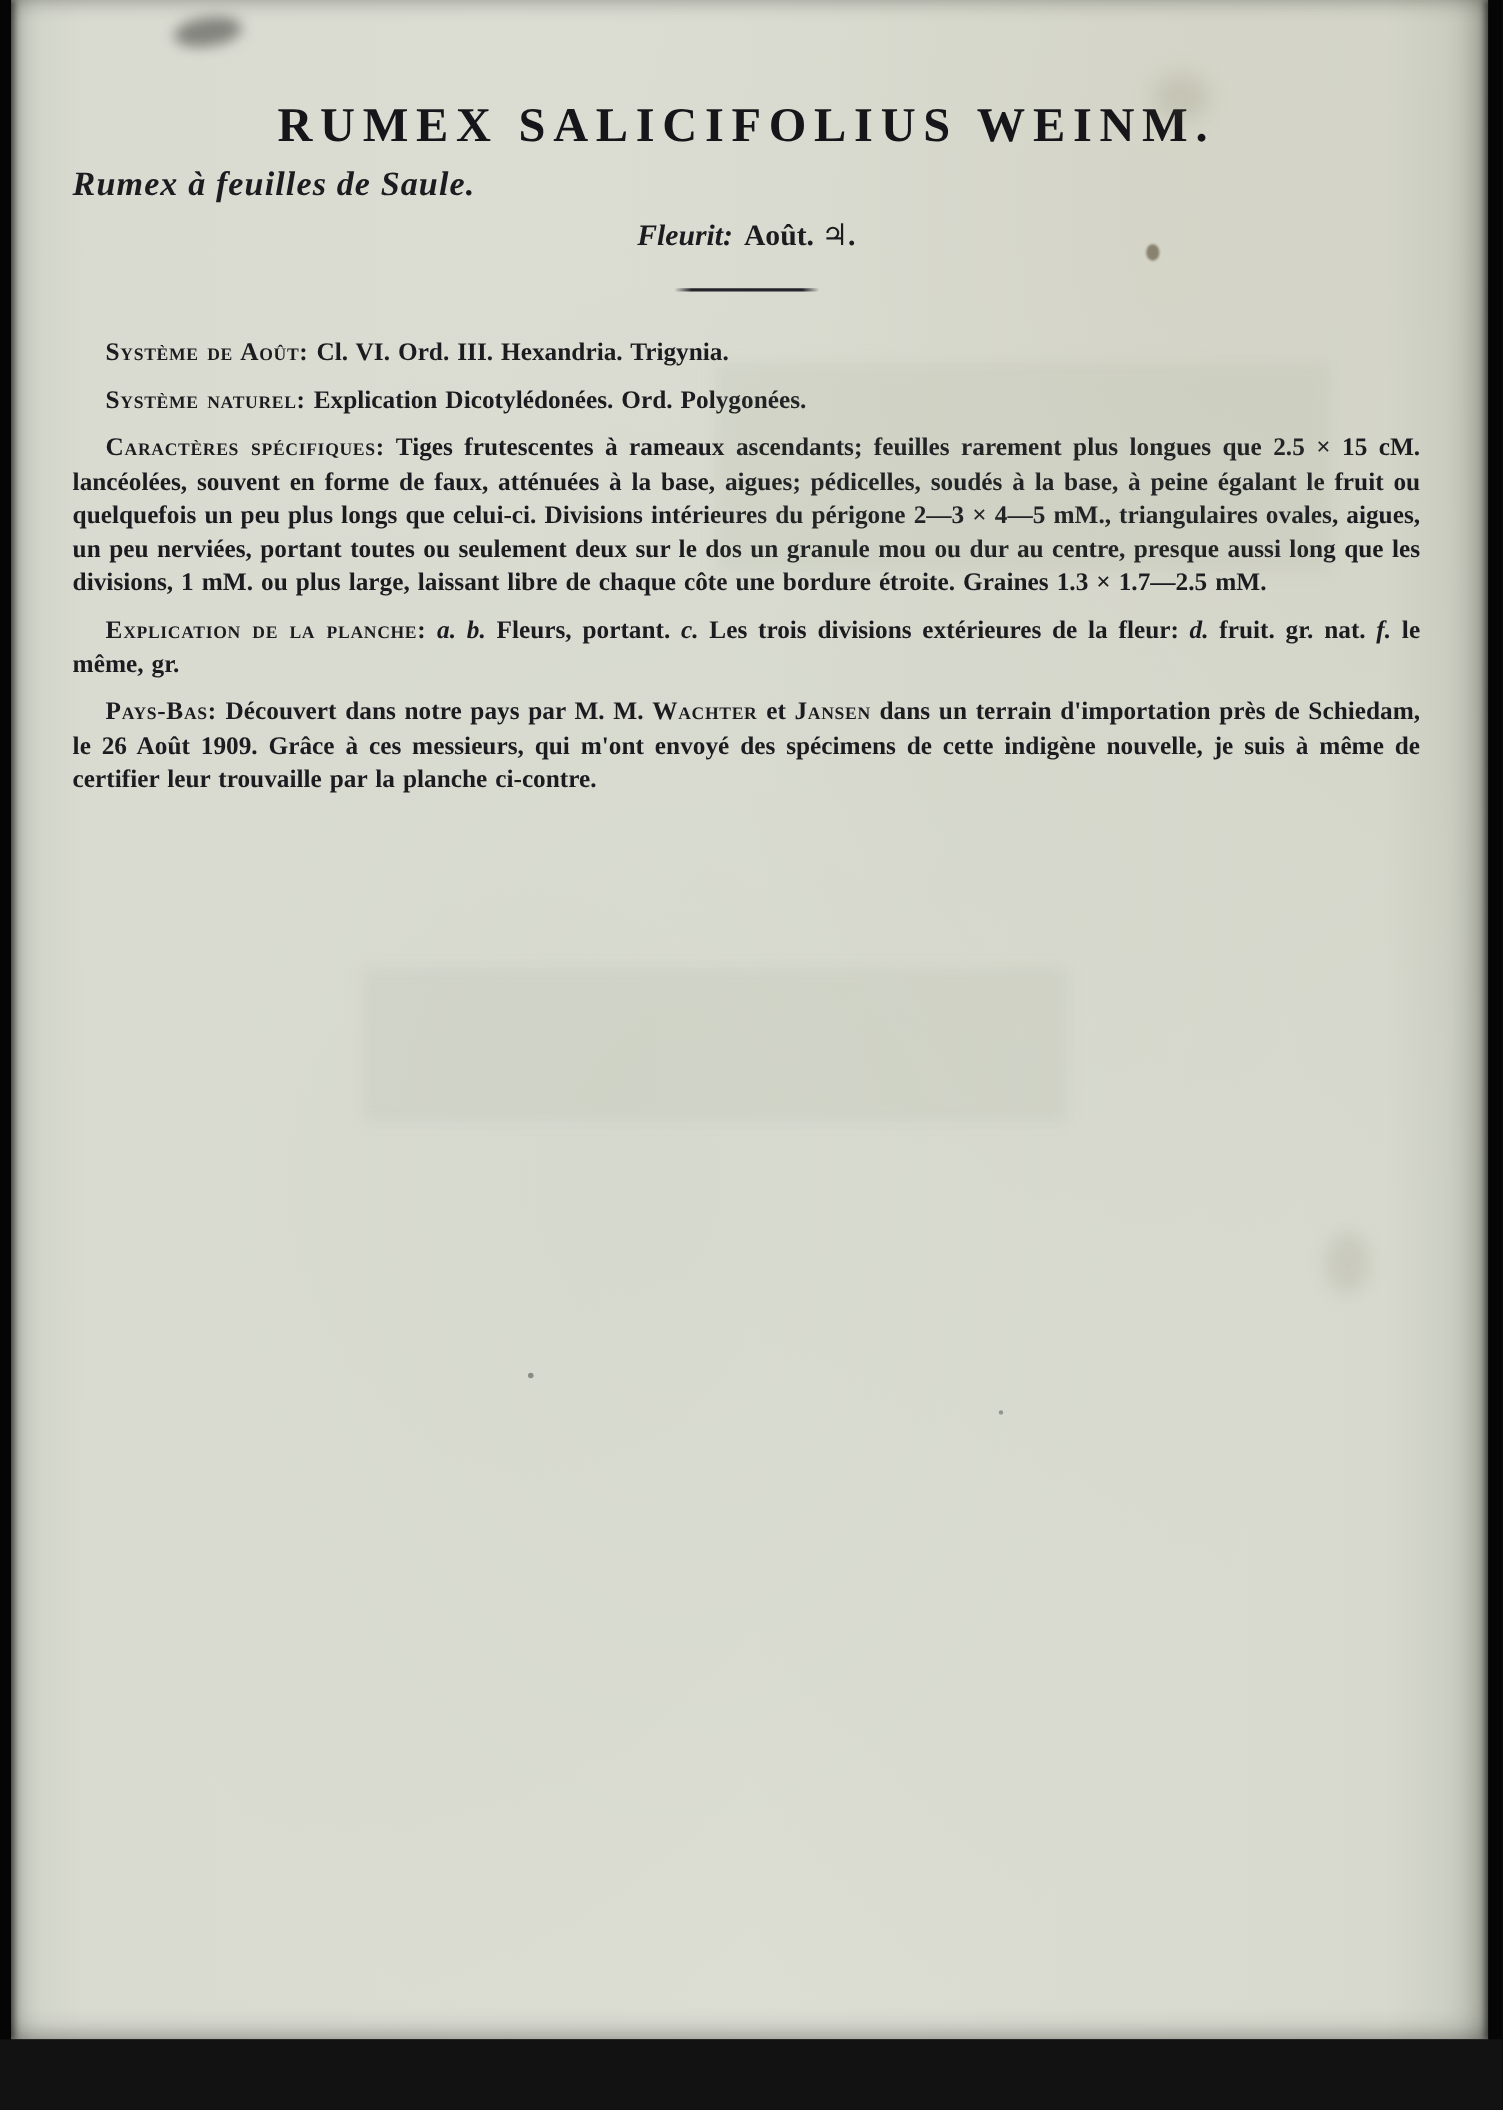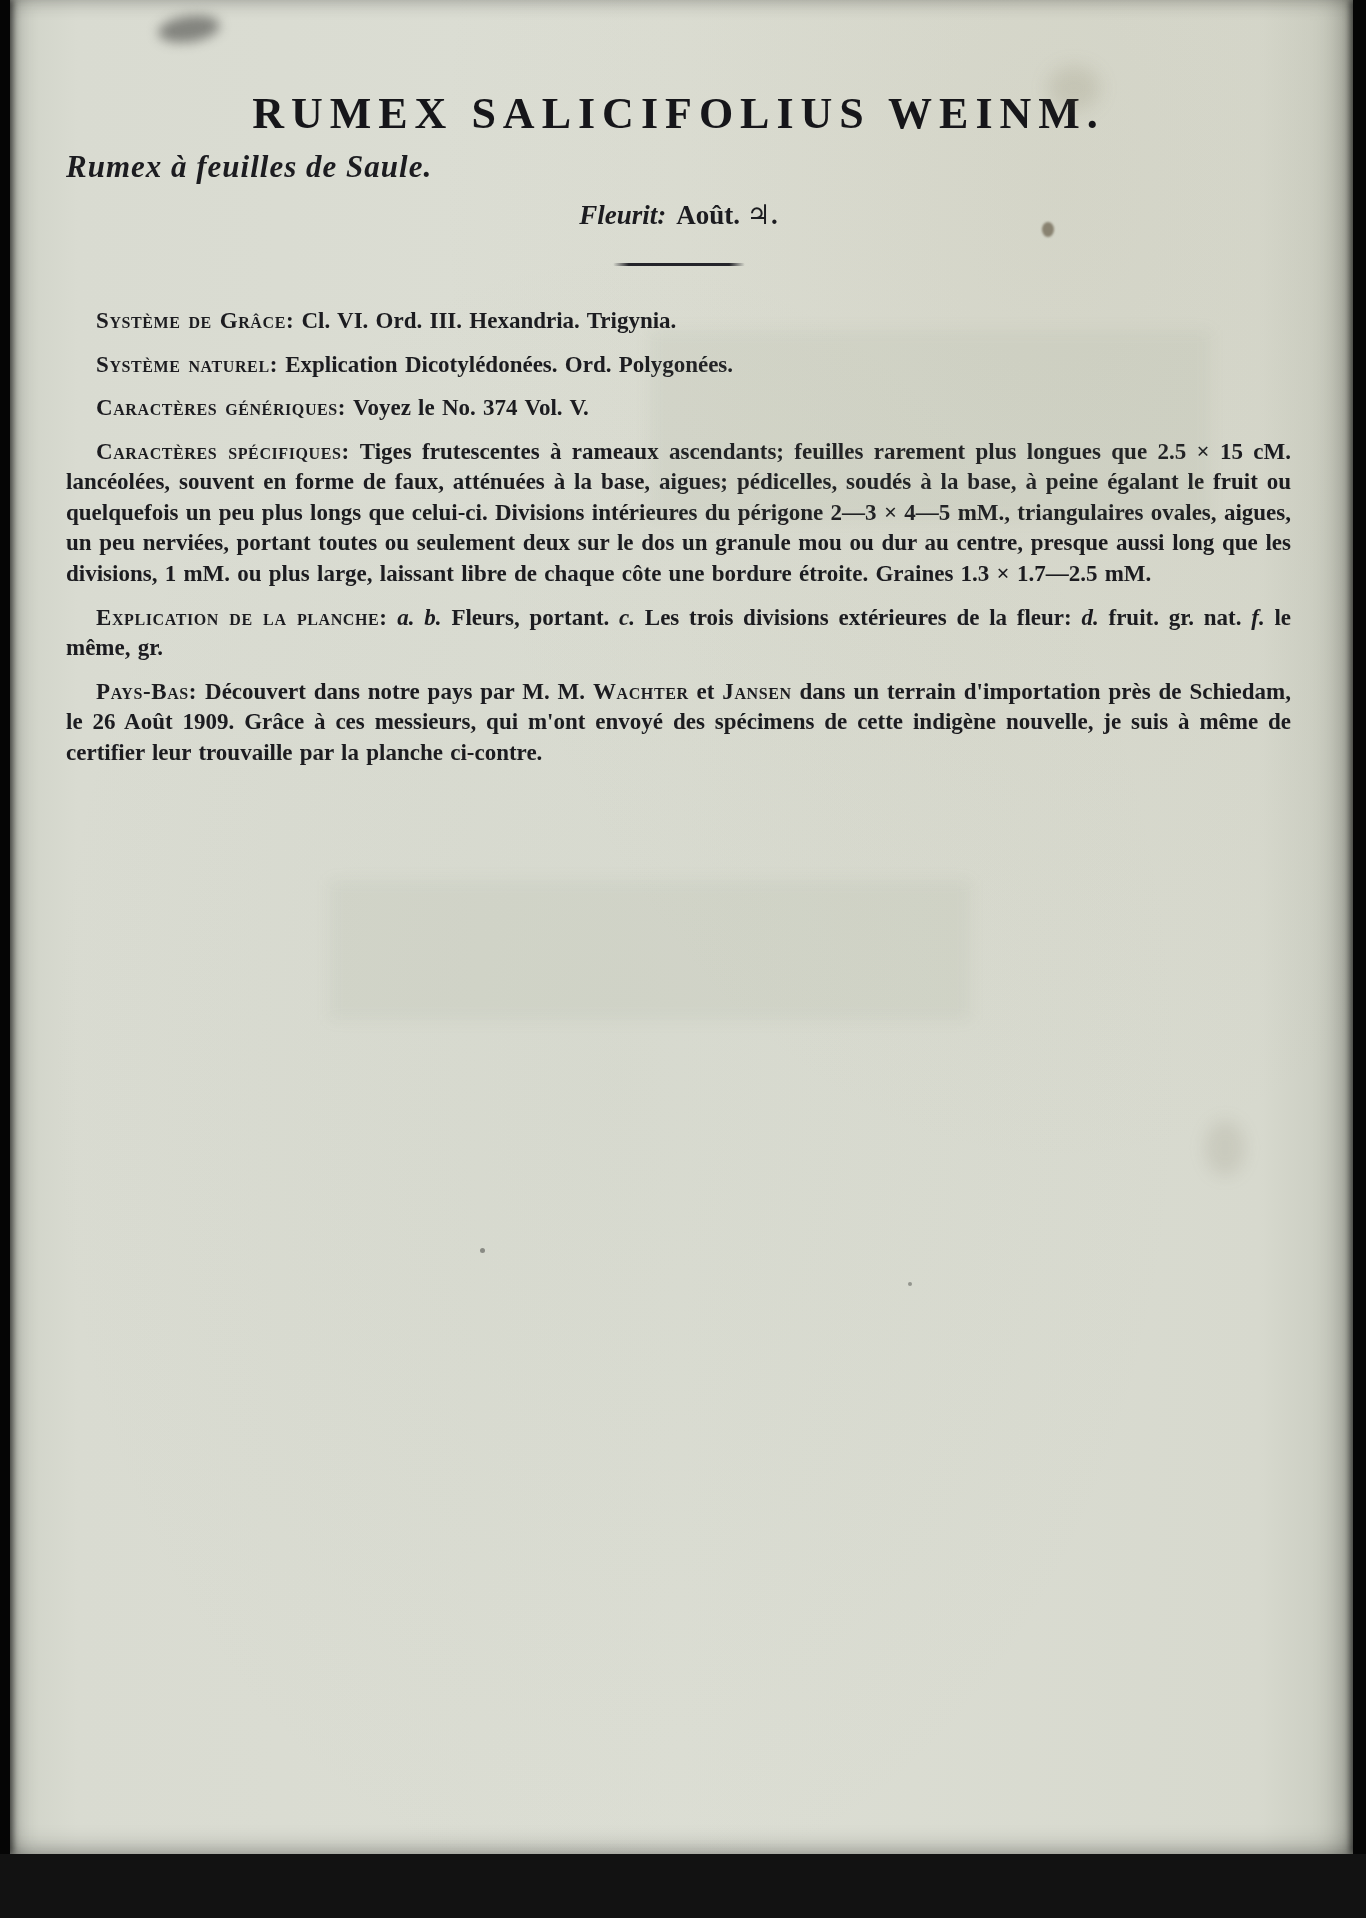--- a/index.html
+++ b/index.html
@@ -111,25 +111,24 @@
 
       <h1 class="title">RUMEX SALICIFOLIUS WEINM.</h1>
       <h2 class="subtitle">Rumex à feuilles de Saule.</h2>
 
       <p class="bloom"><em>Fleurit:</em><span>Août. ♃.</span></p>
 
       <div class="divider"></div>
 
       <section class="entries">
 
-        <p class="entry"><span class="sc">Système de Grâce:</span> <span>Cl. VI. Ord. III. Hexandria. Trigynia.</span></p>
+        <p class="entry"><span class="sc">Système de Août:</span> <span>Cl. VI. Ord. III. Hexandria. Trigynia.</span></p>
 
         <p class="entry"><span class="sc">Système naturel:</span> <span>Explication Dicotylédonées. Ord. Polygonées.</span></p>
 
-        <p class="entry"><span class="sc">Caractères génériques:</span> <span>Voyez le No. 374 Vol. V.</span></p>
 
         <p class="entry"><span class="sc">Caractères spécifiques:</span> <span>Tiges frutescentes à rameaux ascendants; feuilles rarement plus longues que 2.5 × 15 cM. lancéolées, souvent en forme de faux, atténuées à la base, aigues; pédicelles, soudés à la base, à peine égalant le fruit ou quelquefois un peu plus longs que celui-ci. Divisions intérieures du périgone 2—3 × 4—5 mM., triangulaires ovales, aigues, un peu nerviées, portant toutes ou seulement deux sur le dos un granule mou ou dur au centre, presque aussi long que les divisions, 1 mM. ou plus large, laissant libre de chaque côte une bordure étroite. Graines 1.3 × 1.7—2.5 mM.</span></p>
 
         <p class="entry"><span class="sc">Explication de la planche:</span> <i class="it">a. b.</i><span> Fleurs, portant. </span><i class="it">c.</i><span> Les trois divisions extérieures de la fleur: </span><i class="it">d.</i><span> fruit. gr. nat. </span><i class="it">f.</i><span> le même, gr.</span></p>
 
 
         <p class="entry"><span class="sc">Pays-Bas:</span> <span>Découvert dans notre pays par M. M. </span><span class="sc">Wachter</span><span> et </span><span class="sc">Jansen</span><span> dans un terrain d'importation près de Schiedam, le 26 Août 1909. Grâce à ces messieurs, qui m'ont envoyé des spécimens de cette indigène nouvelle, je suis à même de certifier leur trouvaille par la planche ci-contre.</span></p>
 
       </section>
     </div>

